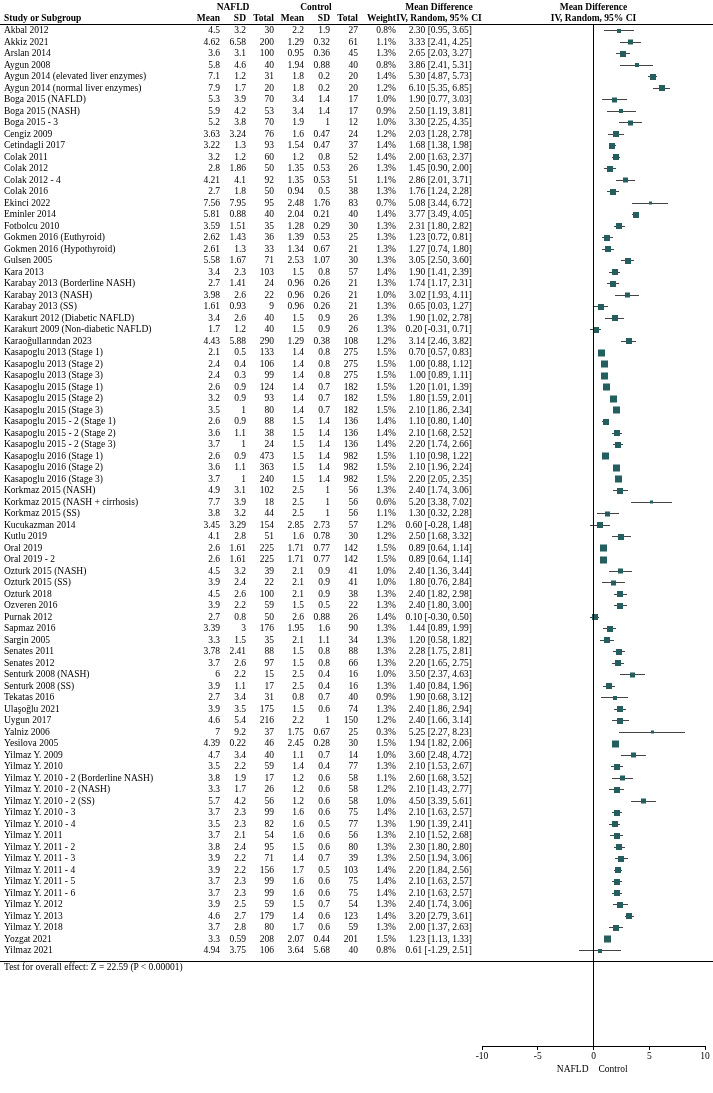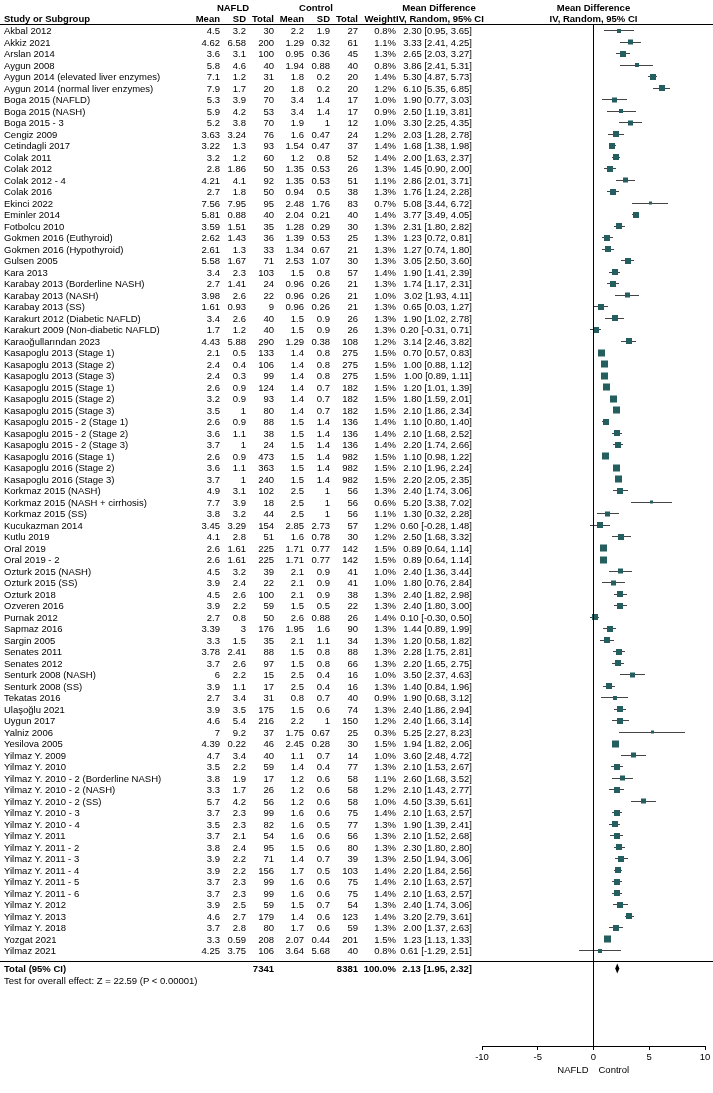--- a/index.html
+++ b/index.html
@@ -1,18 +1,18 @@
 <!DOCTYPE html>
 <html><head>
 <meta charset="utf-8">
 <style>
   html,body{margin:0;padding:0;background:#fff;}
   #root{
     position:relative;width:713px;height:1093px;background:#fff;
-    font-family:Liberation Sans, sans-serif;font-size:9.5px;color:#000;
+    font-family:Liberation Serif, serif;font-size:9.5px;color:#000;
     overflow:hidden;
   }
   .hdr{padding-top:2px;border-bottom:1px solid #000;}
   .hrow{display:flex;height:11px;line-height:11px;font-weight:bold;white-space:nowrap;}
   .trow{display:flex;height:11.5px;line-height:11.5px;white-space:nowrap;}
   .cell{box-sizing:border-box;overflow:hidden;}
   .c-study{width:192px;padding-left:4px;}
   .c-m1{width:28px}.c-sd1{width:26px}.c-t1{width:28px}
   .c-m2{width:30px}.c-sd2{width:26px}.c-t2{width:28px}
   .c-w{width:38px}
@@ -1264,53 +1264,37 @@
         <div class="cell c-num c-t2">201</div>
         <div class="cell c-num c-w">1.5%</div>
         <div class="cell c-md">1.23 [1.13, 1.33]</div>
         <div class="cell c-plot">
           <div class="ci-line" style="left: 55.65%; width: 1%;"></div>
           <div class="sq" style="width: 7px; height: 7px; left: calc(56.15% - 3.5px);"></div>
         </div>
       </div>
       <div class="trow">
         <div class="cell c-study">Yilmaz 2021</div>
-        <div class="cell c-num c-m1">4.25</div>
+        <div class="cell c-num c-m1">4.94</div>
         <div class="cell c-num c-sd1">3.75</div>
         <div class="cell c-num c-t1">106</div>
         <div class="cell c-num c-m2">3.64</div>
         <div class="cell c-num c-sd2">5.68</div>
         <div class="cell c-num c-t2">40</div>
         <div class="cell c-num c-w">0.8%</div>
         <div class="cell c-md">0.61 [-1.29, 2.51]</div>
         <div class="cell c-plot">
           <div class="ci-line" style="left: 43.55%; width: 19%;"></div>
           <div class="sq" style="width: 4px; height: 4px; left: calc(53.05% - 2px);"></div>
         </div>
       </div>
     </div>
 
   <div class="total-sep"></div>
 
-  <div class="trow total">
-    <div class="cell c-study">Total (95% CI)</div>
-    <div class="cell c-num c-m1"></div>
-    <div class="cell c-num c-sd1"></div>
-    <div class="cell c-num c-t1">7341</div>
-    <div class="cell c-num c-m2"></div>
-    <div class="cell c-num c-sd2"></div>
-    <div class="cell c-num c-t2">8381</div>
-    <div class="cell c-num c-w">100.0%</div>
-    <div class="cell c-md" id="total-md">2.13 [1.95, 2.32]</div>
-    <div class="cell c-plot" id="total-plot">
-        <svg viewBox="0 0 100 13" preserveAspectRatio="none" style="position: absolute; left: 0px; top: 0px; width: 100%; height: 100%; overflow: visible;">
-          <polygon points="59.74999999999999,6.5 60.64999999999999,1.5 61.6,6.5 60.64999999999999,11.5" fill="#000000"></polygon>
-        </svg>
-      </div>
-  </div>
 
   <div class="foot">Test for overall effect: Z = 22.59 (P &lt; 0.00001)</div>
 
   <div id="zero-line" style="left: 593px; top: 25px; height: 1022px;"></div>
 
   <div id="axis" style="left: 482px; width: 223px;">
     <div class="axis-line"></div>
     <span class="favours" id="fav-left">NAFLD</span>
     <span class="favours" id="fav-right">Control</span>
   <div class="tick" style="left: calc(0% - 0.5px);"></div>

